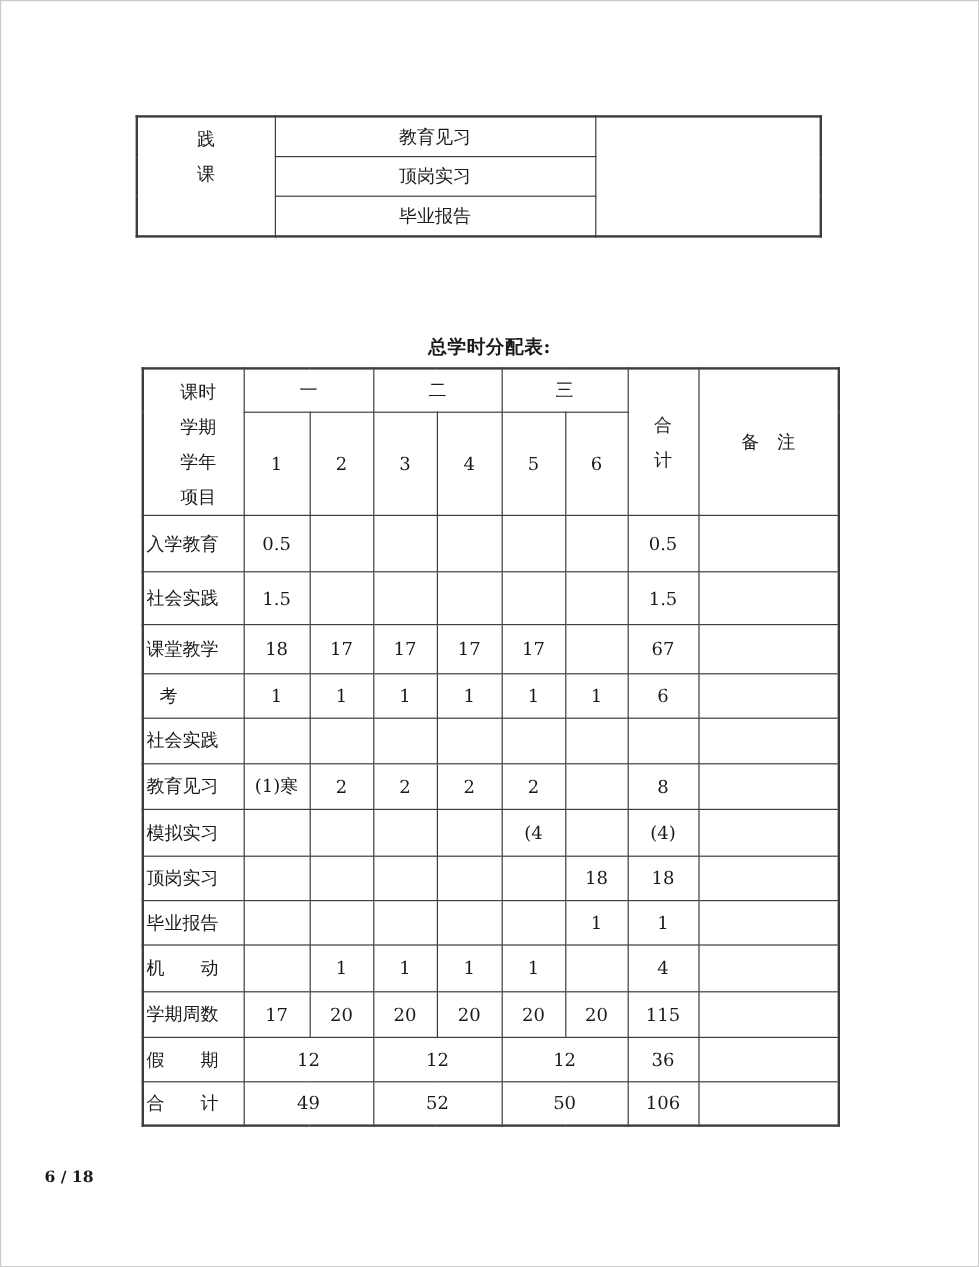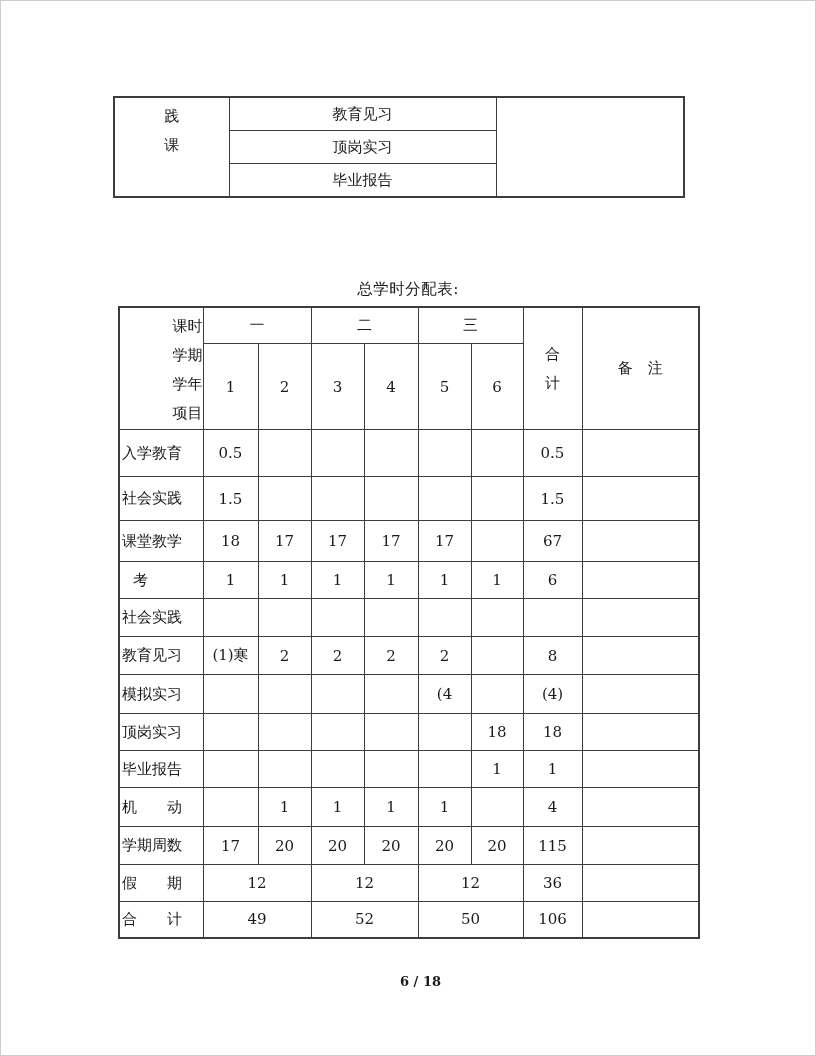--- a/index.html
+++ b/index.html
@@ -16,31 +16,31 @@
   td{border:1px solid #3d3d3d;font-size:15px;color:#1a1a1a;overflow:hidden;}
 
   
   .t-practice{position:absolute;left:113px;top:96px;width:570px;border:2px solid #3d3d3d;}
   .t-practice td{height:30px;text-align:center;vertical-align:middle;}
   .t-practice td.side{vertical-align:top;padding-top:4px;}
   .t-practice .side span{display:block;line-height:29px;}
 
   
   .tbl-title{position:absolute;left:0;right:0;top:279px;text-align:center;
-    font-weight:normal;font-size:15.5px;letter-spacing:0.5px;}
+    font-weight:bold;font-size:15.5px;letter-spacing:0.5px;}
 
   
   .t-hours{position:absolute;left:118px;top:306px;width:580px;border:2px solid #3d3d3d;}
   .t-hours td{text-align:center;vertical-align:middle;}
-  .t-hours td.corner{vertical-align:top;text-align:right;padding:5px 0 0 8px;font-family:Liberation Mono, monospace;}
+  .t-hours td.corner{vertical-align:top;text-align:center;padding:5px 0 0 8px;}
   .t-hours .corner span{display:block;line-height:29px;}
   .t-hours td.lbl{text-align:left;padding-left:2px;}
   .t-hours td.tot2{line-height:29px;}
 
-  .footer{position:absolute;left:0;right:12px;top:974px;text-align:center;
+  .footer{position:absolute;left:0;right:12px;top:974px;
     font-weight:bold;font-size:13px;margin-left:37px;}
 </style>
 </head>
 <body>
 
 <div class="page">
 
   <table class="t-practice">
     <colgroup>
         <col style="width:115px">

